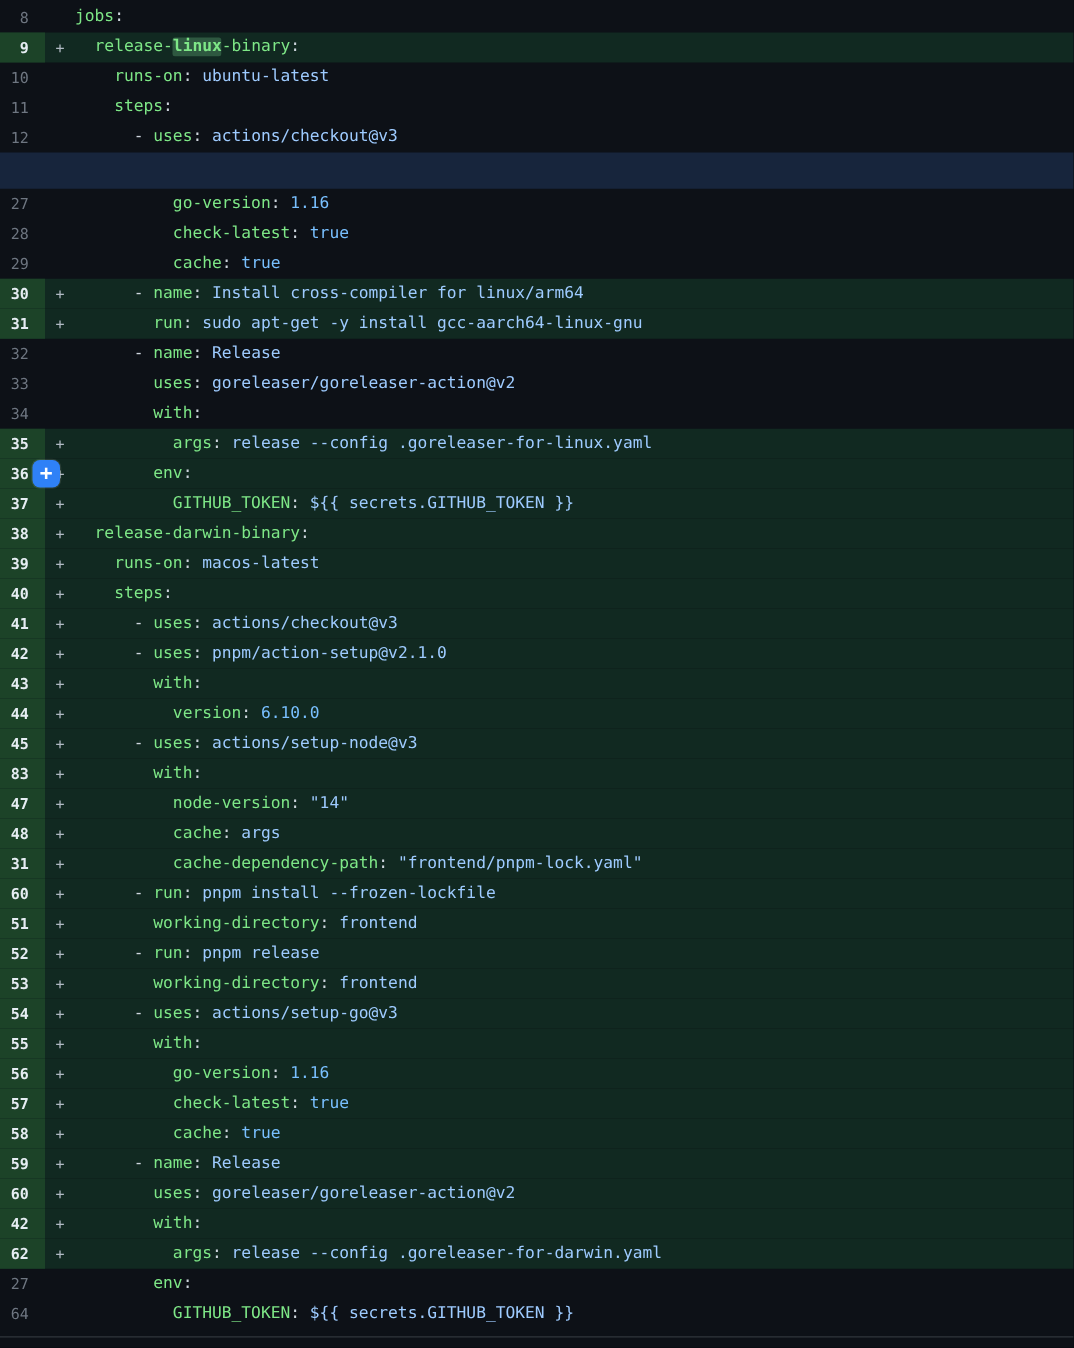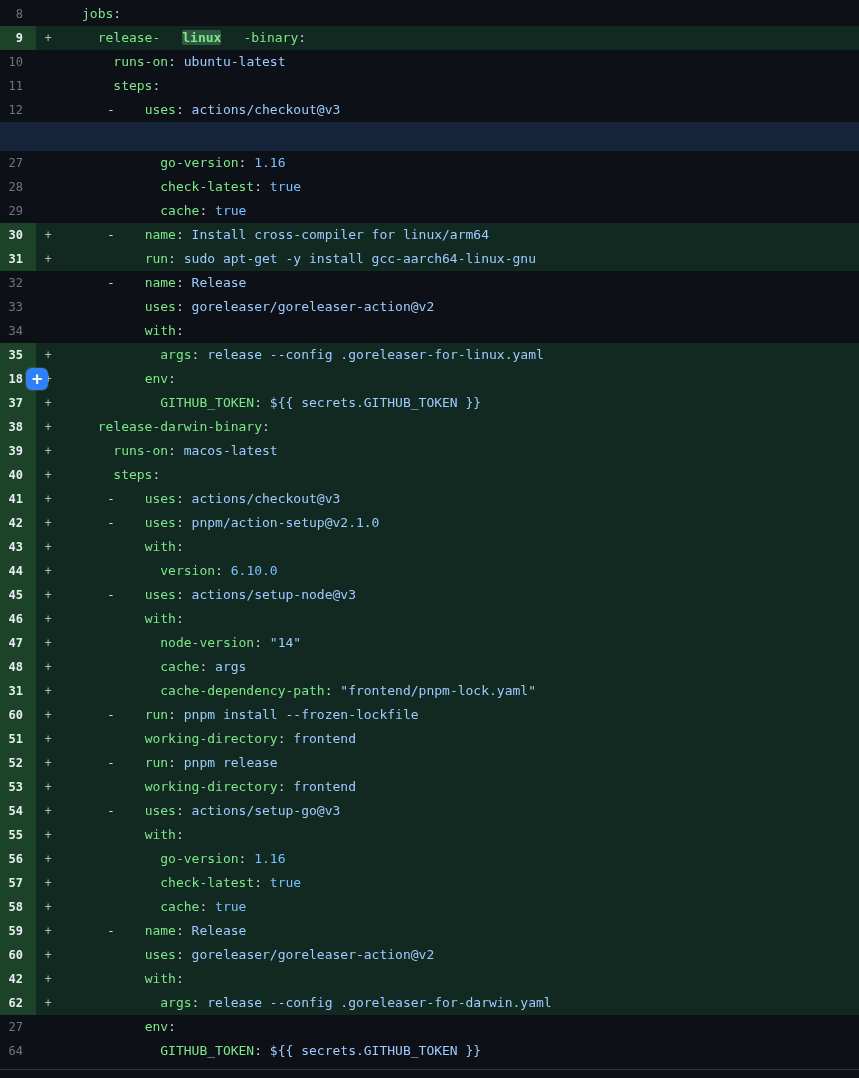--- a/index.html
+++ b/index.html
@@ -31,21 +31,21 @@
   }
   .row{display:flex;height:24px;line-height:24px;position:relative;}
   .row.add{background:var(--added_line_bg);}
   .num{
     width:36px;flex:none;text-align:right;padding-right:13px;
     color:var(--line_number);font-size:12px;cursor:pointer;user-select:none;
   }
   .row.add .num{background:var(--added_gutter_bg);color:var(--line_number_added);font-weight:bold;}
   .marker{width:24px;flex:none;text-align:center;color:var(--marker);font-size:12px;}
   .code{flex:1;white-space:pre;overflow:hidden;}
-  .seg.key{color:var(--key);margin-left:22px;}
+  .seg.key{color:var(--key);}
   .seg.pln{color:var(--plain);}
   .seg.str{color:var(--string);text-align:center;}
   .seg.const{color:var(--constant);}
   .seg.mark{background:var(--word_highlight);border-radius:2px;font-weight:bold;}
   .expand-band{height:29px;background:var(--expand_band_bg);cursor:pointer;}
   .add-comment{
     position:absolute;left:26px;top:1px;width:22px;height:22px;
     border:none;border-radius:6px;background:var(--comment_button_bg);
     color:var(--comment_button_fg);font-size:17px;font-weight:bold;line-height:20px;
     text-align:center;padding:0;cursor:pointer;z-index:2;
@@ -124,21 +124,21 @@
         <div class="num">34</div>
         <div class="marker"></div>
         <div class="code"><span class="seg pln">        </span><span class="seg key">with</span><span class="seg pln">:</span></div>
       </div>
       <div class="row add">
         <div class="num">35</div>
         <div class="marker">+</div>
         <div class="code"><span class="seg pln">          </span><span class="seg key">args</span><span class="seg pln">: </span><span class="seg str">release --config .goreleaser-for-linux.yaml</span></div>
       </div>
       <div class="row add">
-        <div class="num">18</div>
+        <div class="num">36</div>
         <div class="marker">+</div>
         <div class="code"><span class="seg pln">        </span><span class="seg key">env</span><span class="seg pln">:</span></div>
         <button class="add-comment">+</button>
       </div>
       <div class="row add">
         <div class="num">37</div>
         <div class="marker">+</div>
         <div class="code"><span class="seg pln">          </span><span class="seg key">GITHUB_TOKEN</span><span class="seg pln">: </span><span class="seg str">${{ secrets.GITHUB_TOKEN }}</span></div>
       </div>
       <div class="row add">
@@ -175,21 +175,21 @@
         <div class="num">44</div>
         <div class="marker">+</div>
         <div class="code"><span class="seg pln">          </span><span class="seg key">version</span><span class="seg pln">: </span><span class="seg const">6.10.0</span></div>
       </div>
       <div class="row add">
         <div class="num">45</div>
         <div class="marker">+</div>
         <div class="code"><span class="seg pln">      </span><span class="seg pln">- </span><span class="seg key">uses</span><span class="seg pln">: </span><span class="seg str">actions/setup-node@v3</span></div>
       </div>
       <div class="row add">
-        <div class="num">46</div>
+        <div class="num">83</div>
         <div class="marker">+</div>
         <div class="code"><span class="seg pln">        </span><span class="seg key">with</span><span class="seg pln">:</span></div>
       </div>
       <div class="row add">
         <div class="num">47</div>
         <div class="marker">+</div>
         <div class="code"><span class="seg pln">          </span><span class="seg key">node-version</span><span class="seg pln">: </span><span class="seg str">"14"</span></div>
       </div>
       <div class="row add">
         <div class="num">48</div>

